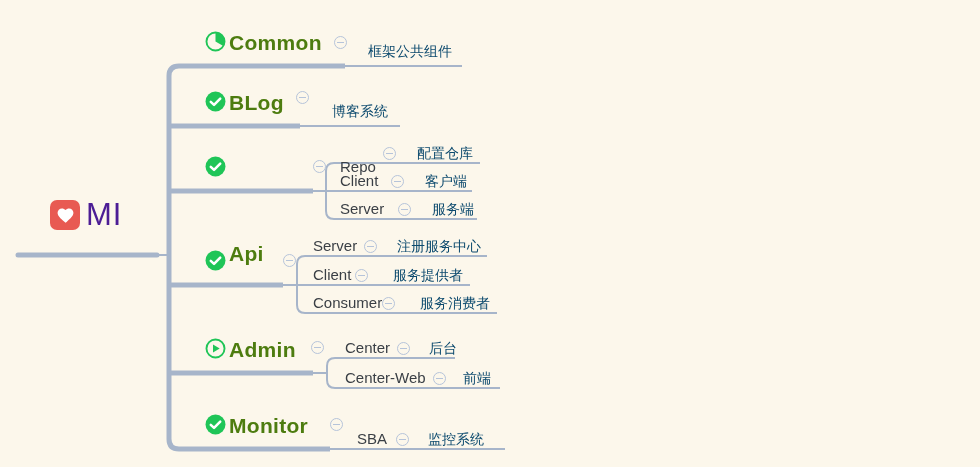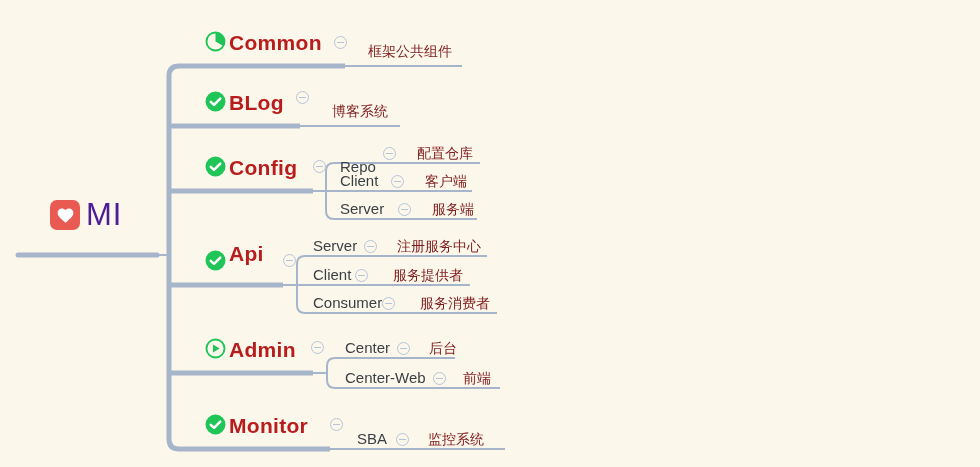--- a/index.html
+++ b/index.html
@@ -7,24 +7,24 @@
     position:relative;width:980px;height:467px;overflow:hidden;
     background:#fcf7eb;
     font-family:"Liberation Sans","DejaVu Sans",sans-serif;
   }
   .connectors{position:absolute;left:0;top:0;width:980px;height:467px;}
   .abs{position:absolute;white-space:nowrap;}
   .root-node{display:flex;align-items:center;gap:6px;cursor:default;}
   .root-label{font-size:31px;line-height:34px;color:#4c1d95;font-weight:500;letter-spacing:1px;}
   .heart-badge{width:30px;height:30px;background:#e85a52;border-radius:7px;
     display:flex;align-items:center;justify-content:center;}
-  .branch-label{font-size:21px;line-height:27px;color:#b91c1c;font-weight:600;letter-spacing:.3px;}
+  .branch-label{font-size:21px;line-height:27px;color:#4d7c0f;font-weight:600;letter-spacing:.3px;}
   .node-icon{width:21px;height:21px;display:block;}
   .child-label{font-size:15px;line-height:16px;color:#3a3f45;font-weight:500;}
-  .note-label{font-size:14px;line-height:15px;color:#7f1d1d;}
+  .note-label{font-size:14px;line-height:15px;color:#0c4a6e;}
   .collapse{
     width:13px;height:13px;border:1px solid #b6c4da;border-radius:50%;
     box-sizing:border-box;display:flex;align-items:center;justify-content:center;
     cursor:pointer;background:transparent;
   }
   .collapse::after{content:"";display:block;width:7px;height:1px;background:#b6c4da;}
 </style>
 </head>
 <body>
 
@@ -76,21 +76,20 @@
   <span class="abs branch-label" style="left:229px;top:89px;">BLog</span>
   <span class="abs collapse" style="left:296px;top:91px;"></span>
   <span class="abs note-label" style="left:332px;top:104px;">博客系统</span>
 
   <span class="abs node-icon" style="left:205px;top:156px;">
     <svg width="21" height="21" viewBox="0 0 20 20">
       <circle cx="10" cy="10" r="9.5" fill="#1fc557"></circle>
       <path d="M5.5 10.3 L8.6 13.3 L14.5 7.2" stroke="#ffffff" stroke-width="2.4" fill="none" stroke-linecap="round" stroke-linejoin="round"></path>
     </svg>
   </span>
-  <span class="abs branch-label" style="left:229px;top:154px;">Config</span>
   <span class="abs collapse" style="left:313px;top:160px;"></span>
 
   <span class="abs child-label" style="left:340px;top:159px;">Repo</span>
   <span class="abs collapse" style="left:383px;top:147px;"></span>
   <span class="abs note-label" style="left:417px;top:146px;">配置仓库</span>
 
   <span class="abs child-label" style="left:340px;top:173px;">Client</span>
   <span class="abs collapse" style="left:391px;top:175px;"></span>
   <span class="abs note-label" style="left:425px;top:174px;">客户端</span>
 

